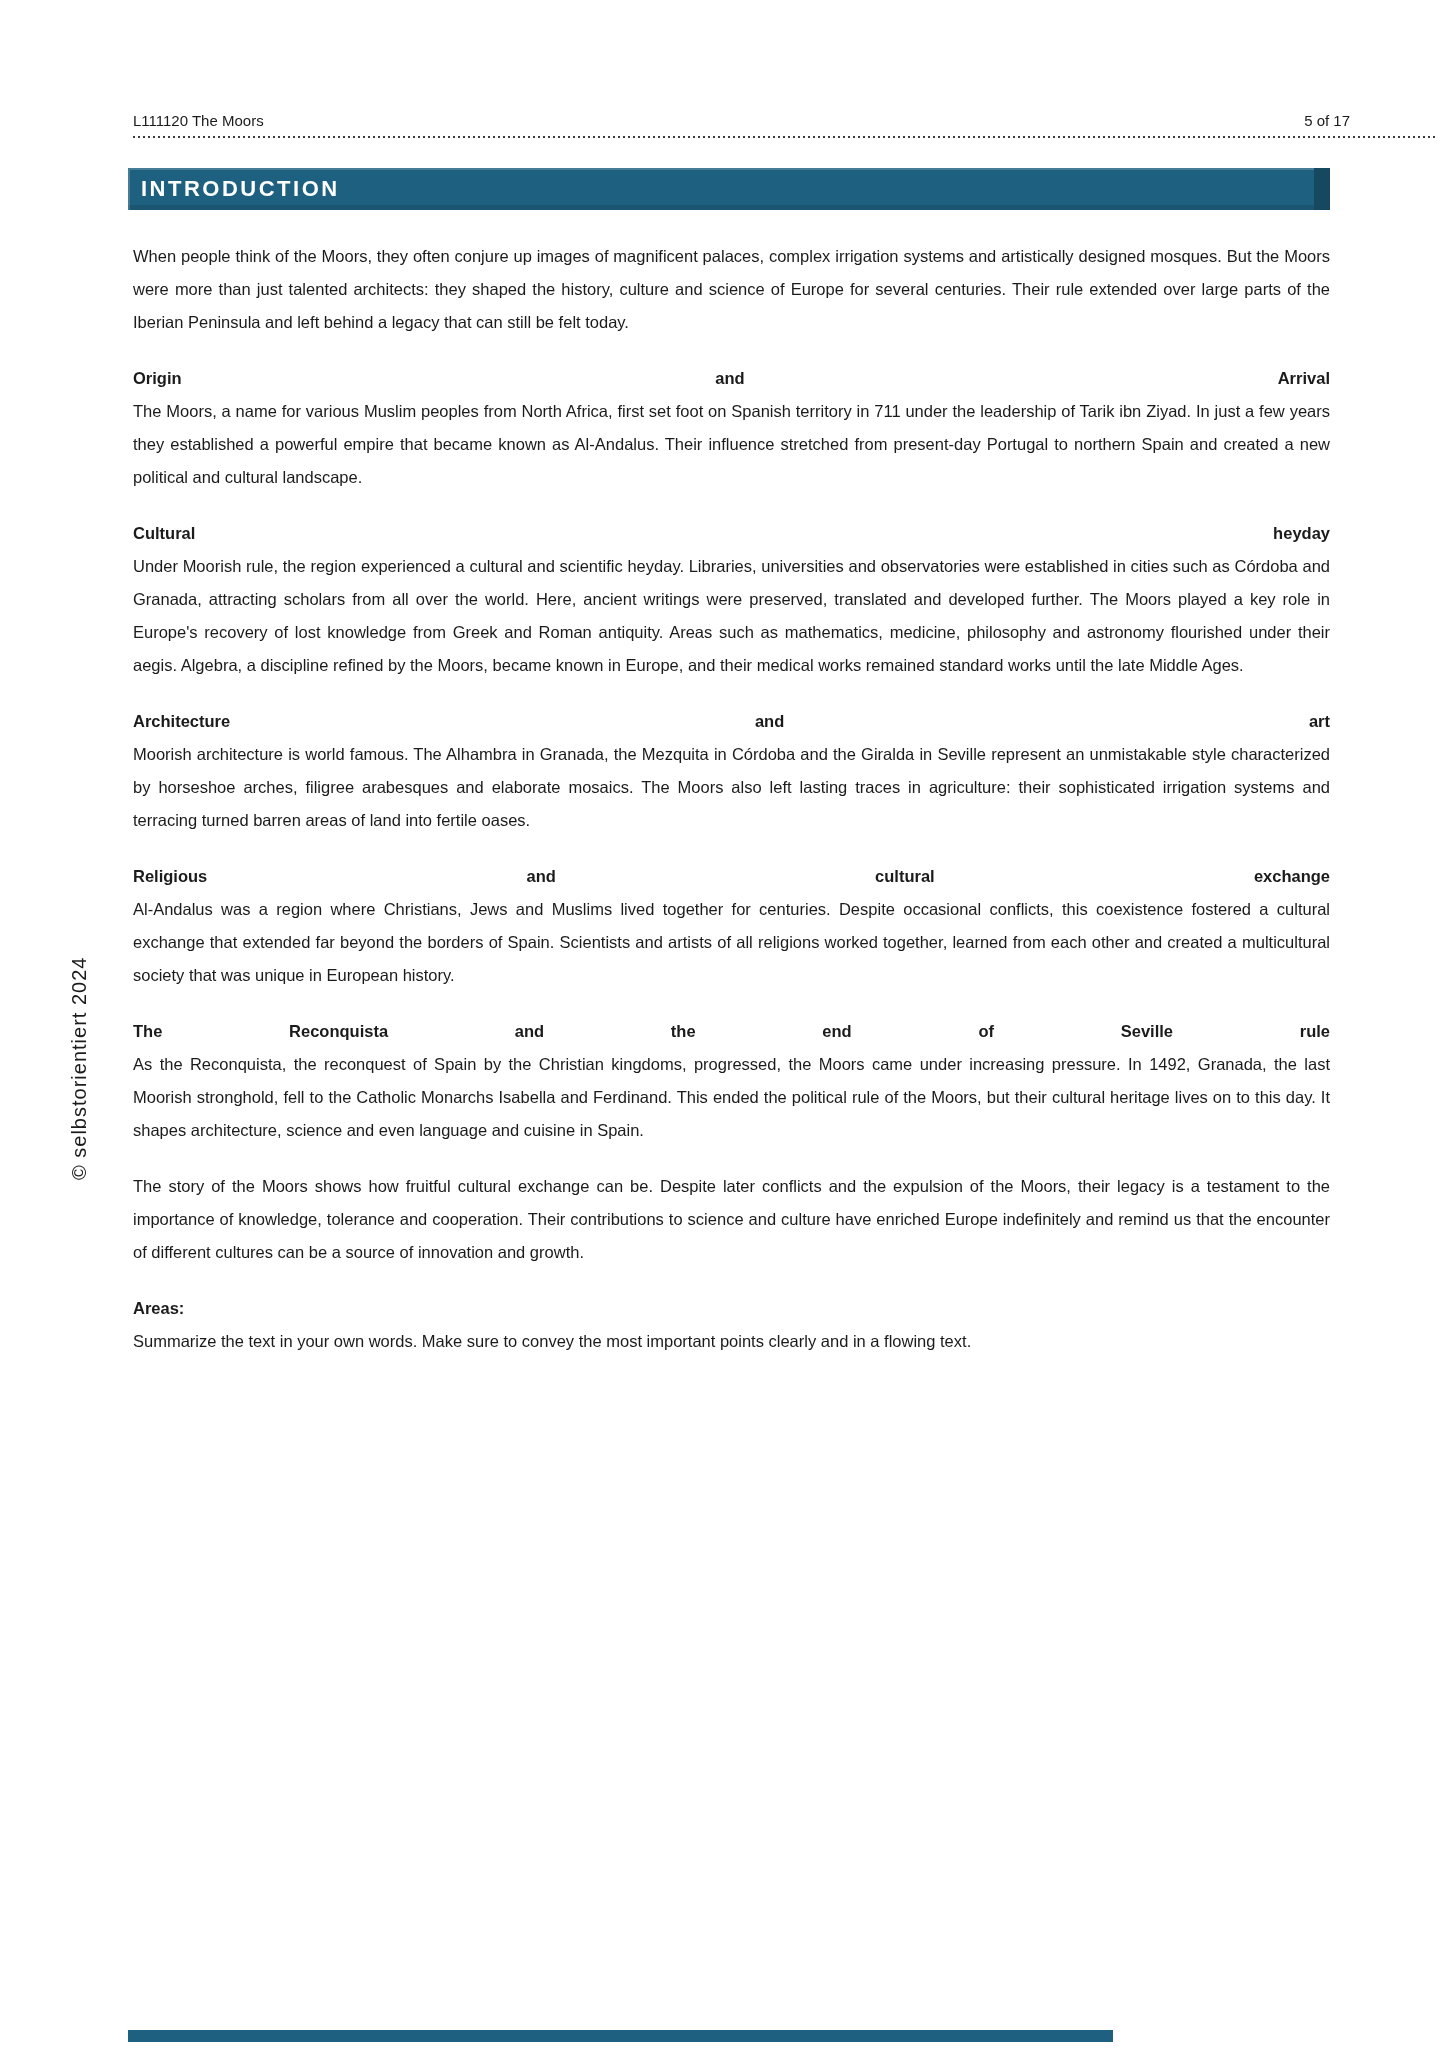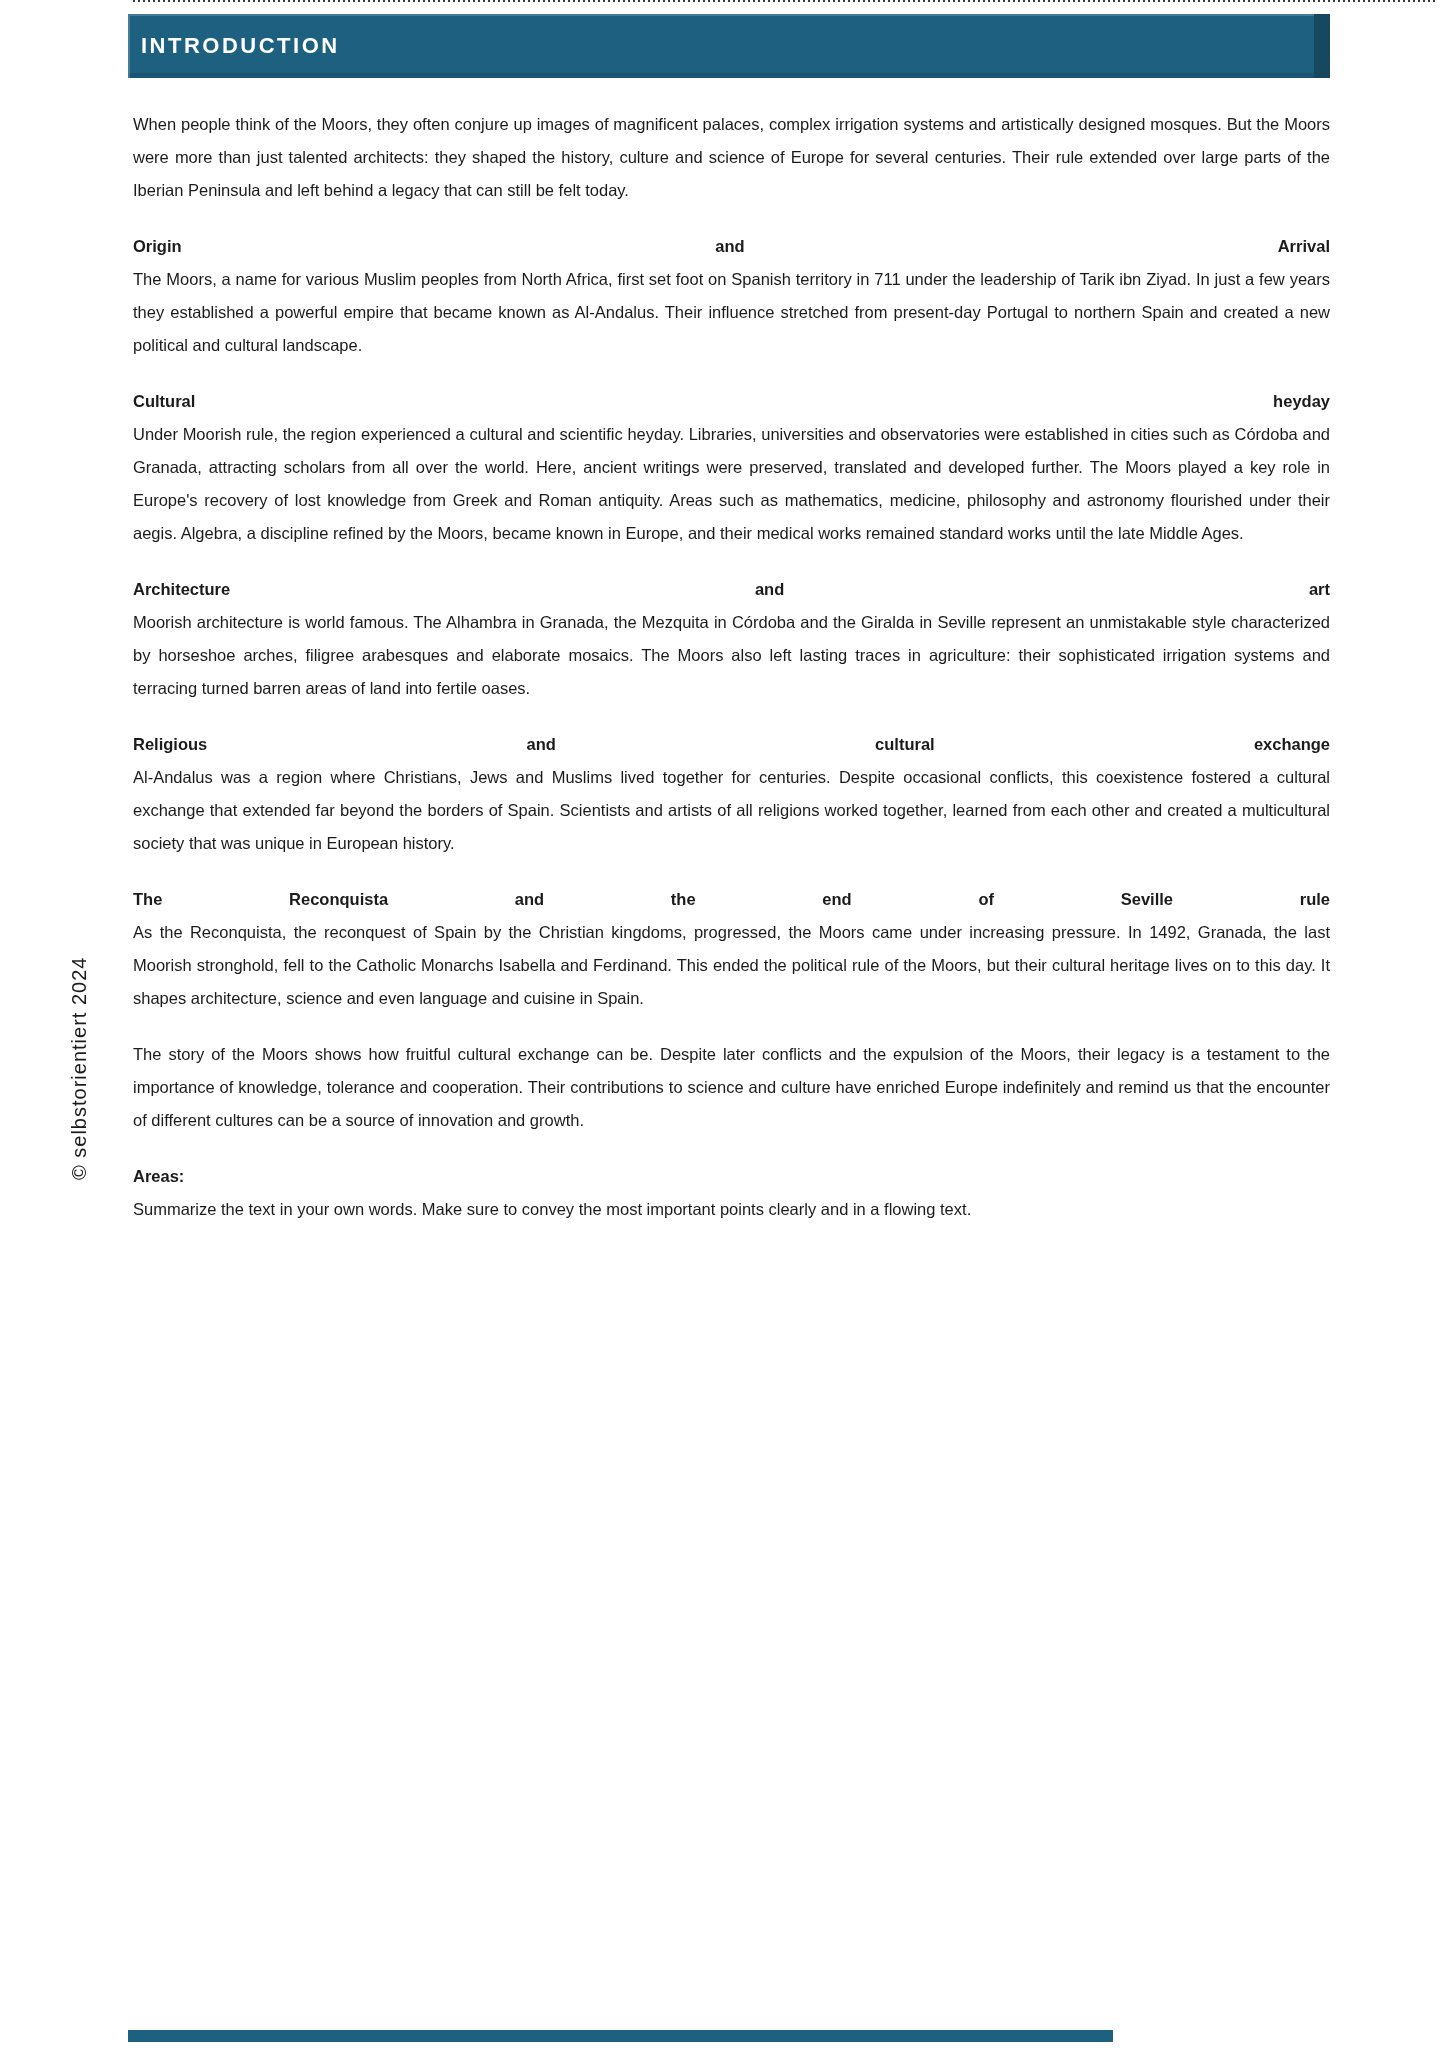--- a/index.html
+++ b/index.html
@@ -28,22 +28,22 @@
   }
   .header .page-num { padding-right: 86px; }
   .header-divider {
     margin: 0 12px 0 133px;
     height: 2px;
     background-image: repeating-linear-gradient(90deg, #3c3c3c 0 2px, transparent 2px 5px);
   }
 
   
   .banner {
-    margin: 12px 118px 0 128px;
-    height: 64px;
+    margin: 30px 118px 0 128px;
+    height: 42px;
     background: #1e607f;
     border-right: 16px solid #16485f;
     box-shadow: inset 2px 2px 0 rgba(255,255,255,0.18), inset 0 -5px 0 rgba(0,0,0,0.10);
     display: flex;
     align-items: center;
   }
   .banner .banner-label {
     color: #ffffff;
     font-weight: 700;
     font-size: 22px;
@@ -86,20 +86,24 @@
     width: 985px;
     height: 12px;
     background: #1e607f;
   }
 </style>
 </head>
 <body>
 
 <div class="page">
 
+  <div class="header">
+    <span>L111120 The Moors</span>
+    <span class="page-num">5 of 17</span>
+  </div>
   <div class="header-divider"></div>
 
   <div class="banner">
     <span class="banner-label">INTRODUCTION</span>
   </div>
 
   <div class="content">
 
     <p class="para">When people think of the Moors, they often conjure up images of magnificent palaces, complex irrigation systems and artistically designed mosques. But the Moors were more than just talented architects: they shaped the history, culture and science of Europe for several centuries. Their rule extended over large parts of the Iberian Peninsula and left behind a legacy that can still be felt today.</p>
 

